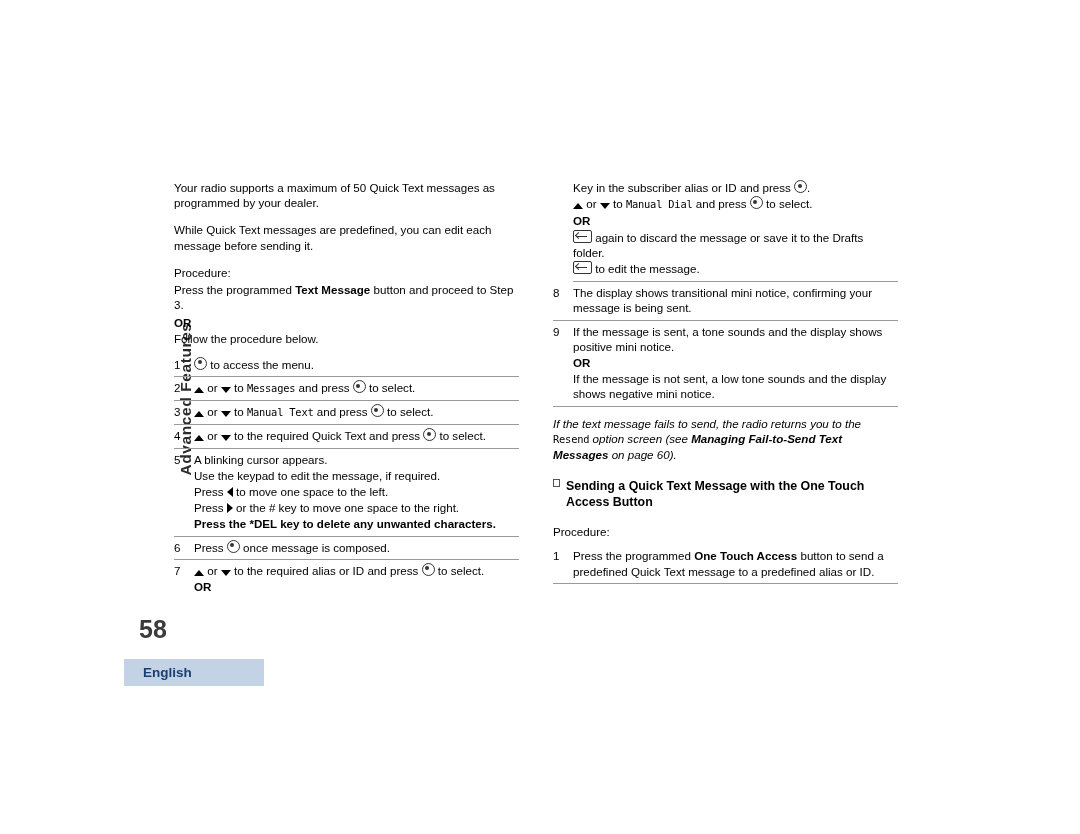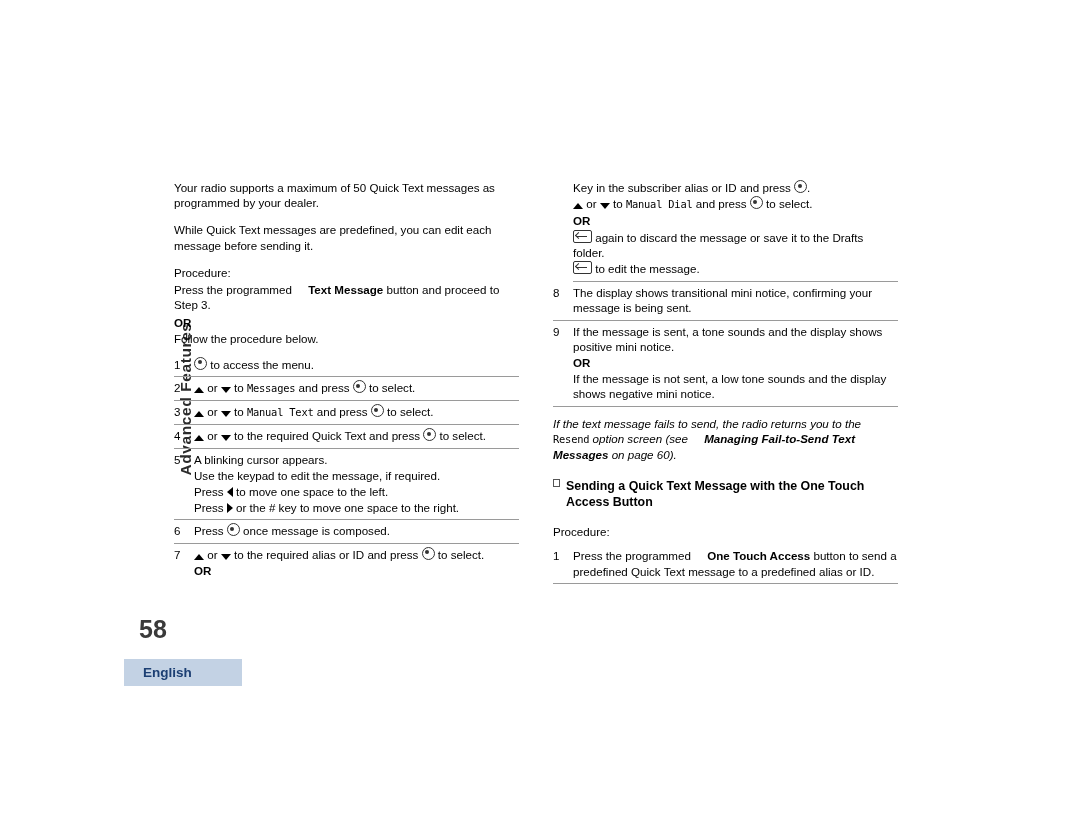--- a/index.html
+++ b/index.html
@@ -42,21 +42,21 @@
     left: 139px;
     top: 615px;
     font-size: 25px;
     font-weight: bold;
     color: #3a3a3a;
   }
   .lang-tab {
     position: absolute;
     left: 124px;
     top: 659px;
-    width: 118px;
+    width: 140px;
     height: 27px;
     background: #c3d2e4;
     display: flex;
     align-items: center;
     padding-left: 19px;
     box-sizing: border-box;
   }
   .lang-tab span {
     font-size: 13.5px;
     font-weight: bold;
@@ -89,21 +89,21 @@
     width: 7px;
     height: 8px;
     border: 1px solid #555;
     box-sizing: border-box;
     background: #fff;
   }
   p.body {
     margin: 0 0 12px 0;
   }
   p.tight { margin: 0 0 3px 0; }
-  .bold { font-weight: bold; margin-left: 13px; }
+  .bold { font-weight: bold; }
   .italic { font-style: italic; }
   .proc-label {
     font-weight: normal;
     margin: 0 0 2px 0;
   }
   .or {
     font-weight: bold;
     margin: 0;
   }
 
@@ -277,20 +277,21 @@
         </div>
       </div>
 
       <div class="step">
         <div class="num">5</div>
         <div class="content">
           <p>A blinking cursor appears.</p>
           <p>Use the keypad to edit the message, if required.</p>
           <p><span>Press </span><span class="arrow-lf"></span><span> to move one space to the left.</span></p>
           <p><span>Press </span><span class="arrow-rt"></span><span> or the # key to move one space to the right.</span></p>
+          <p class="bold">Press the *DEL key to delete any unwanted characters.</p>
         </div>
       </div>
 
       <div class="step">
         <div class="num">6</div>
         <div class="content">
           <p><span>Press </span><span class="key"></span><span> once message is composed.</span></p>
         </div>
       </div>
 

